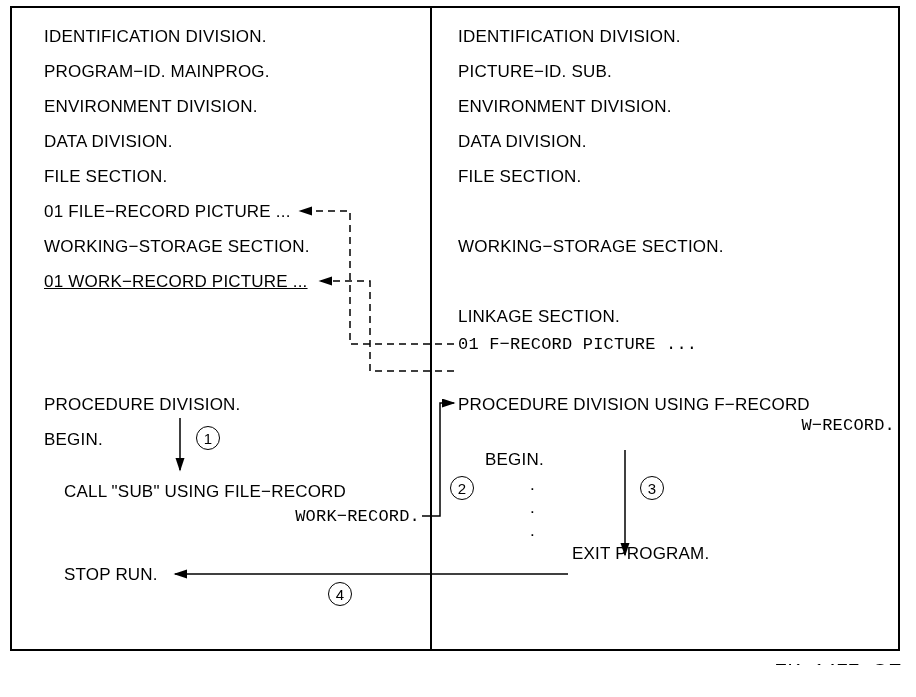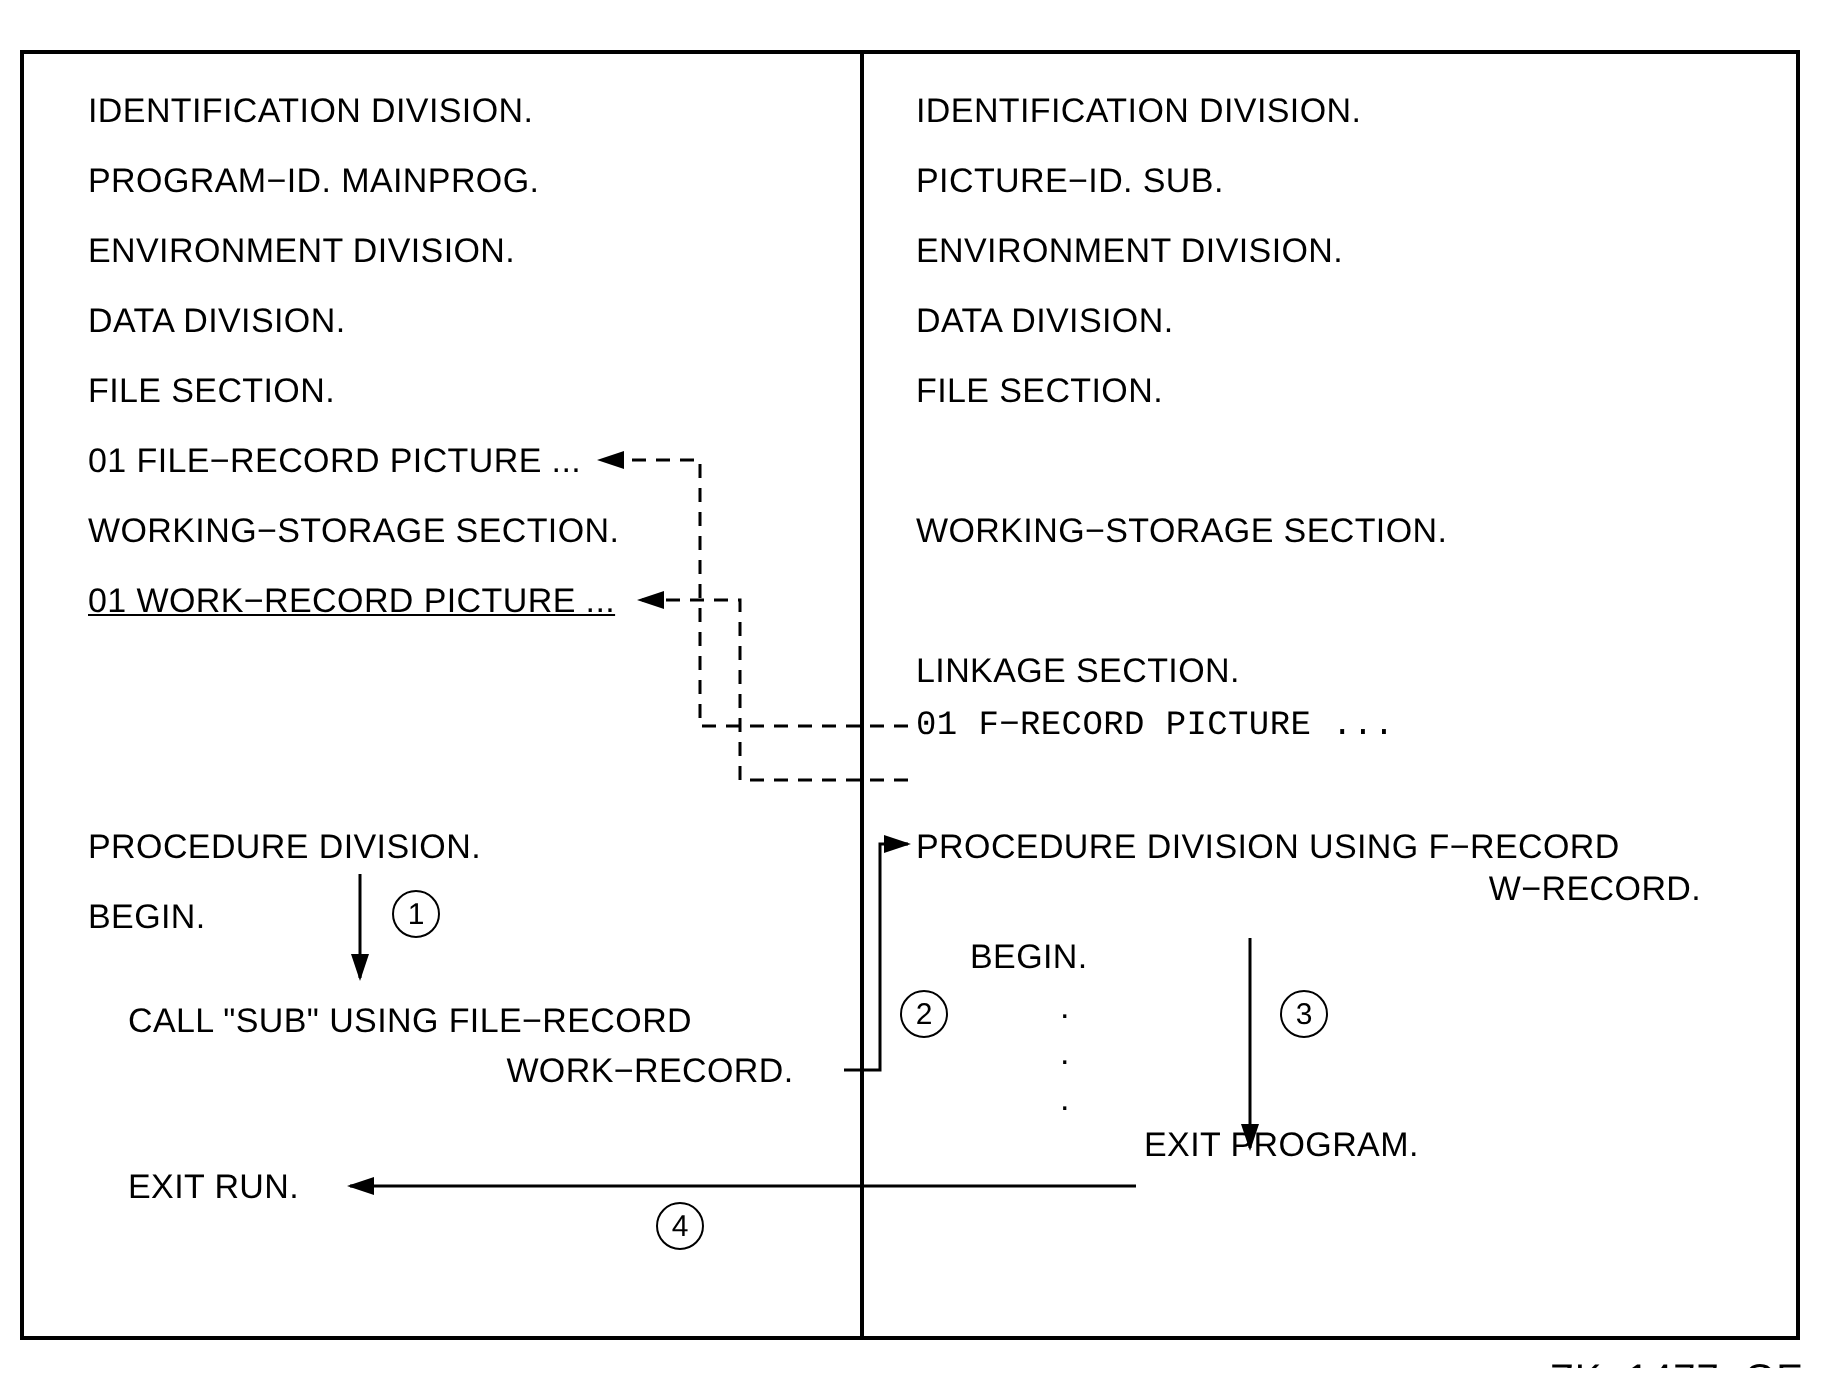--- a/index.html
+++ b/index.html
@@ -7,21 +7,20 @@
     padding: 0;
     font-family: Arial, Helvetica, sans-serif;
     font-size: 17px;
     color: #000;
     background: #fff;
   }
   .canvas {
     position: relative;
     width: 916px;
     height: 665px;
-    margin-top: 19px;
   }
   .frame {
     position: absolute;
     left: 10px;
     top: 6px;
     width: 890px;
     height: 645px;
     border: 2px solid #000;
     box-sizing: border-box;
   }
@@ -32,21 +31,22 @@
     width: 0;
     height: 645px;
     border-left: 2px solid #000;
   }
   .txt {
     position: absolute;
     white-space: nowrap;
     letter-spacing: 0.2px;
   }
   .right-align {
-    text-align: center;
+    text-align: right;
+    font-family: Liberation Mono, monospace;
   }
   .circ {
     position: absolute;
     width: 24px;
     height: 24px;
     border: 1.5px solid #000;
     border-radius: 50%;
     box-sizing: border-box;
     display: flex;
     align-items: center;
@@ -83,21 +83,21 @@
   <div class="txt" style="left:44px; top:97px;">ENVIRONMENT DIVISION.</div>
   <div class="txt" style="left:44px; top:132px;">DATA DIVISION.</div>
   <div class="txt" style="left:44px; top:167px;">FILE SECTION.</div>
   <div class="txt" style="left:44px; top:202px;">01 FILE−RECORD PICTURE ...</div>
   <div class="txt" style="left:44px; top:237px;">WORKING−STORAGE SECTION.</div>
   <div class="txt" style="left:44px; top:272px;text-decoration:underline;">01 WORK−RECORD PICTURE ...</div>
   <div class="txt" style="left:44px; top:395px;">PROCEDURE DIVISION.</div>
   <div class="txt" style="left:44px; top:430px;">BEGIN.</div>
   <div class="txt" style="left:64px; top:482px;">CALL "SUB" USING FILE−RECORD</div>
   <div class="txt right-align" style="left:230px; top:507px; width:190px;">WORK−RECORD.</div>
-  <div class="txt" style="left:64px; top:565px;">EXIT RUN.</div>
+  <div class="txt" style="left:64px; top:565px;">STOP RUN.</div>
 
   <div class="txt" style="left:458px; top:27px;">IDENTIFICATION DIVISION.</div>
   <div class="txt" style="left:458px; top:62px;">PICTURE−ID.  SUB.</div>
   <div class="txt" style="left:458px; top:97px;">ENVIRONMENT DIVISION.</div>
   <div class="txt" style="left:458px; top:132px;">DATA DIVISION.</div>
   <div class="txt" style="left:458px; top:167px;">FILE SECTION.</div>
   <div class="txt" style="left:458px; top:237px;">WORKING−STORAGE SECTION.</div>
   <div class="txt" style="left:458px; top:307px;">LINKAGE SECTION.</div>
   <div class="txt" style="left:458px; top:335px;font-family:Liberation Mono, monospace;">01 F−RECORD PICTURE ...</div>
   <div class="txt" style="left:458px; top:395px;text-align:center;">PROCEDURE DIVISION USING F−RECORD</div>

